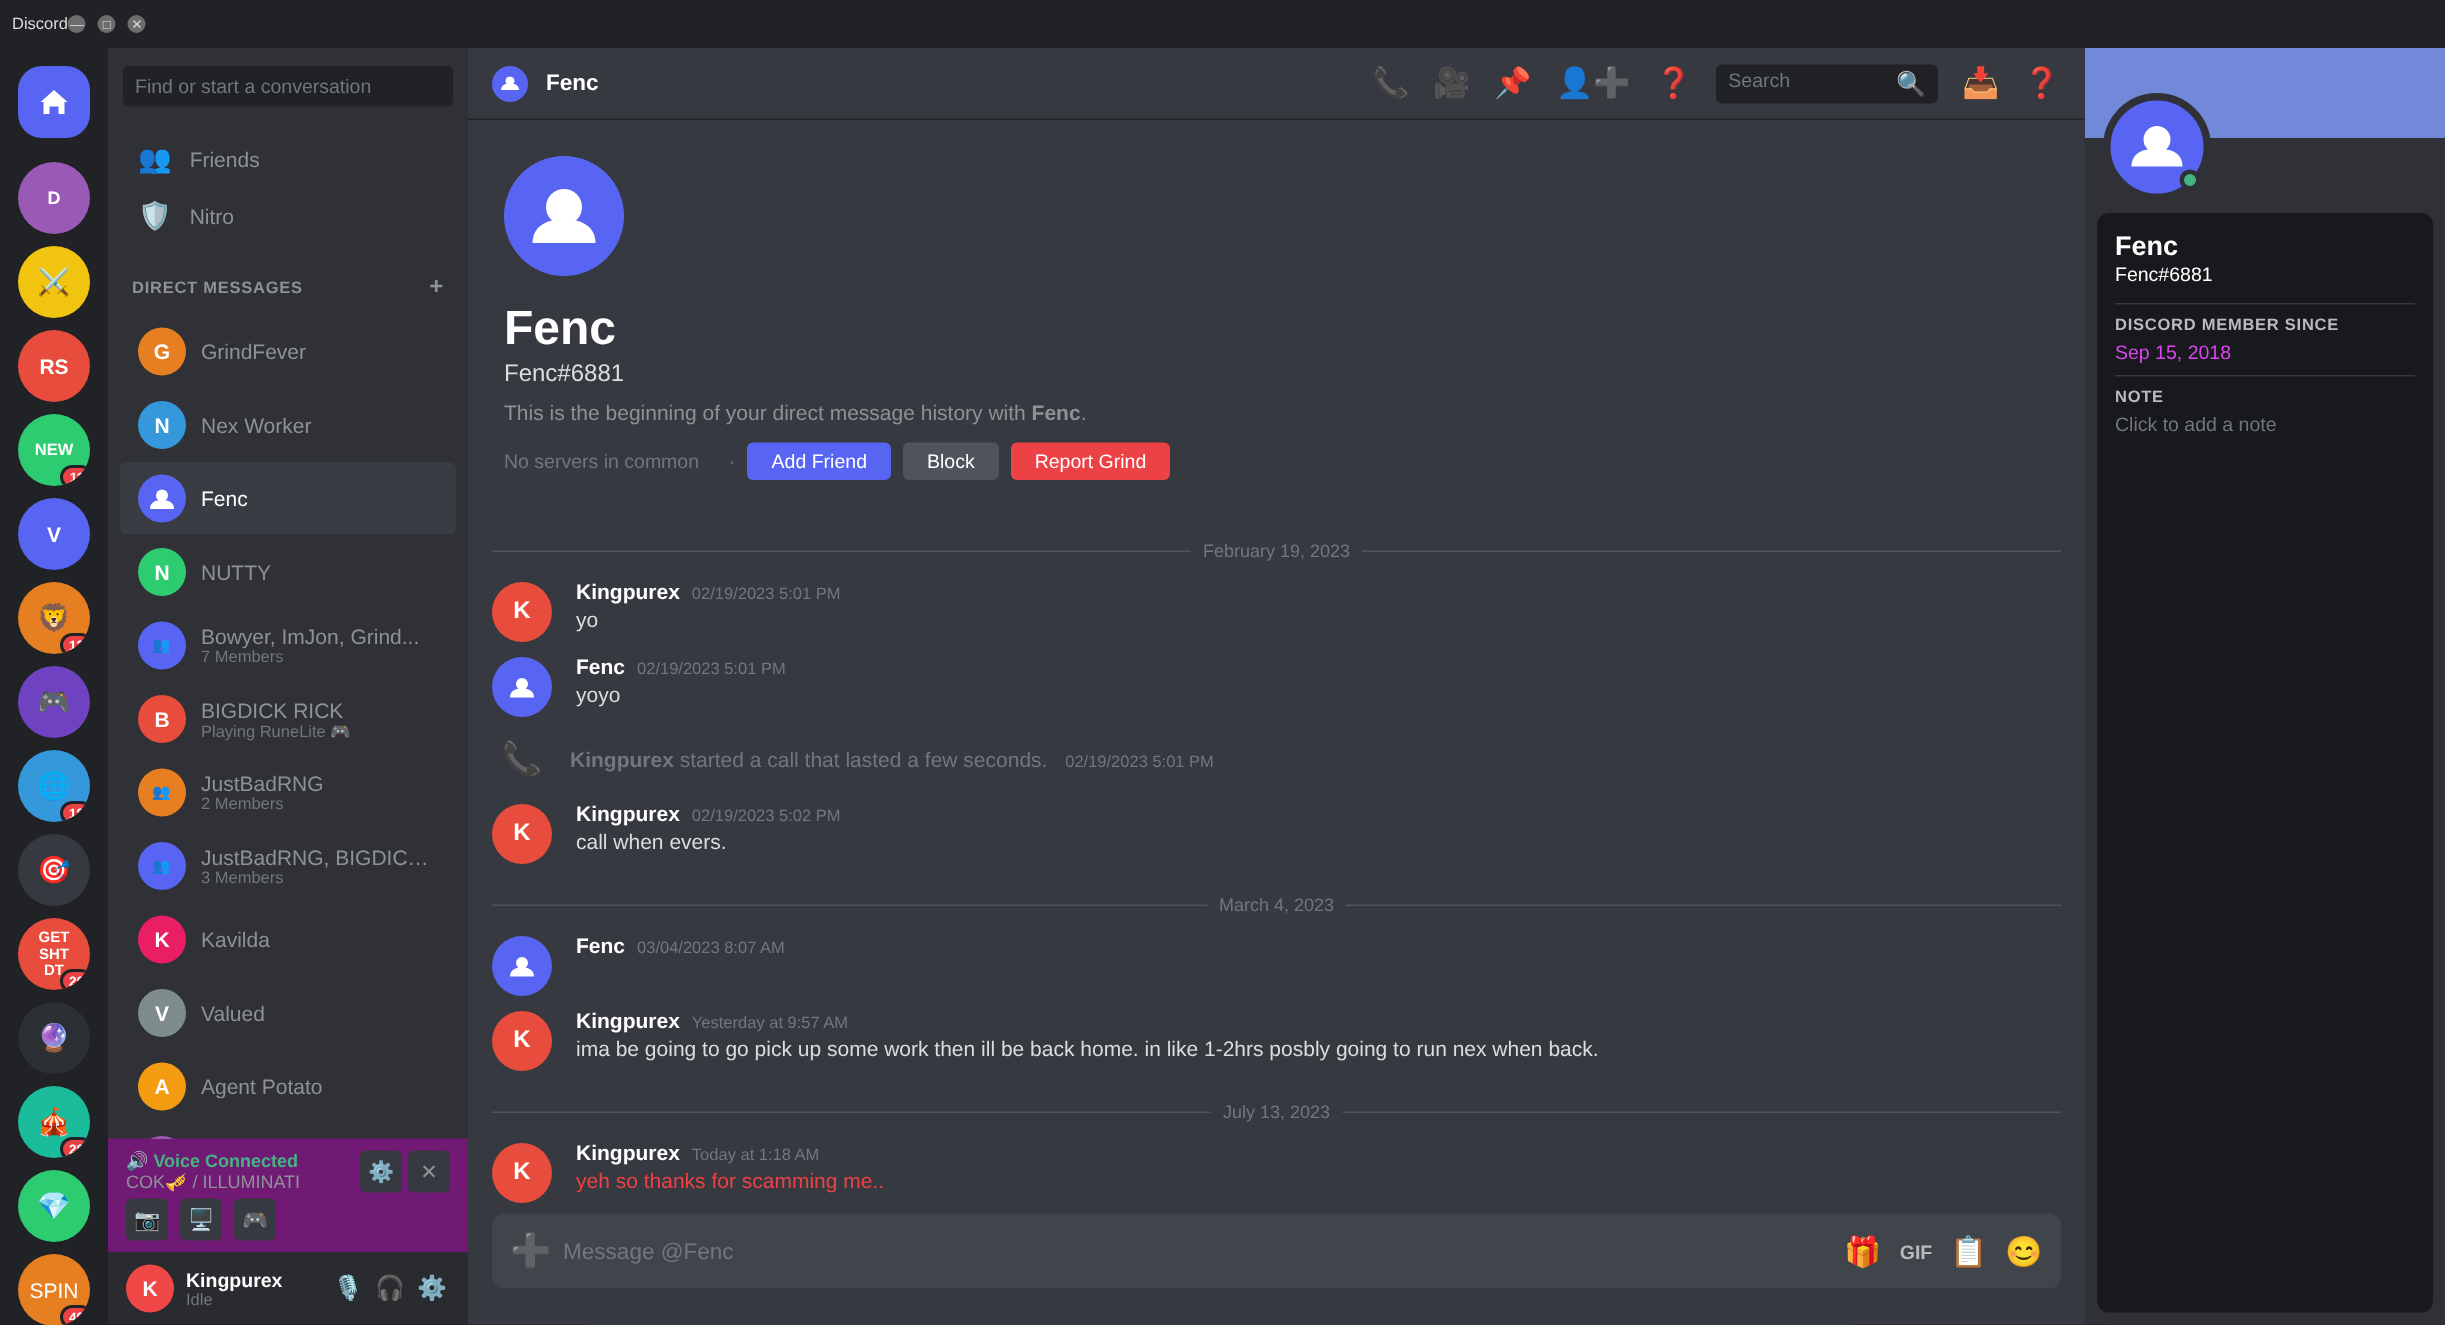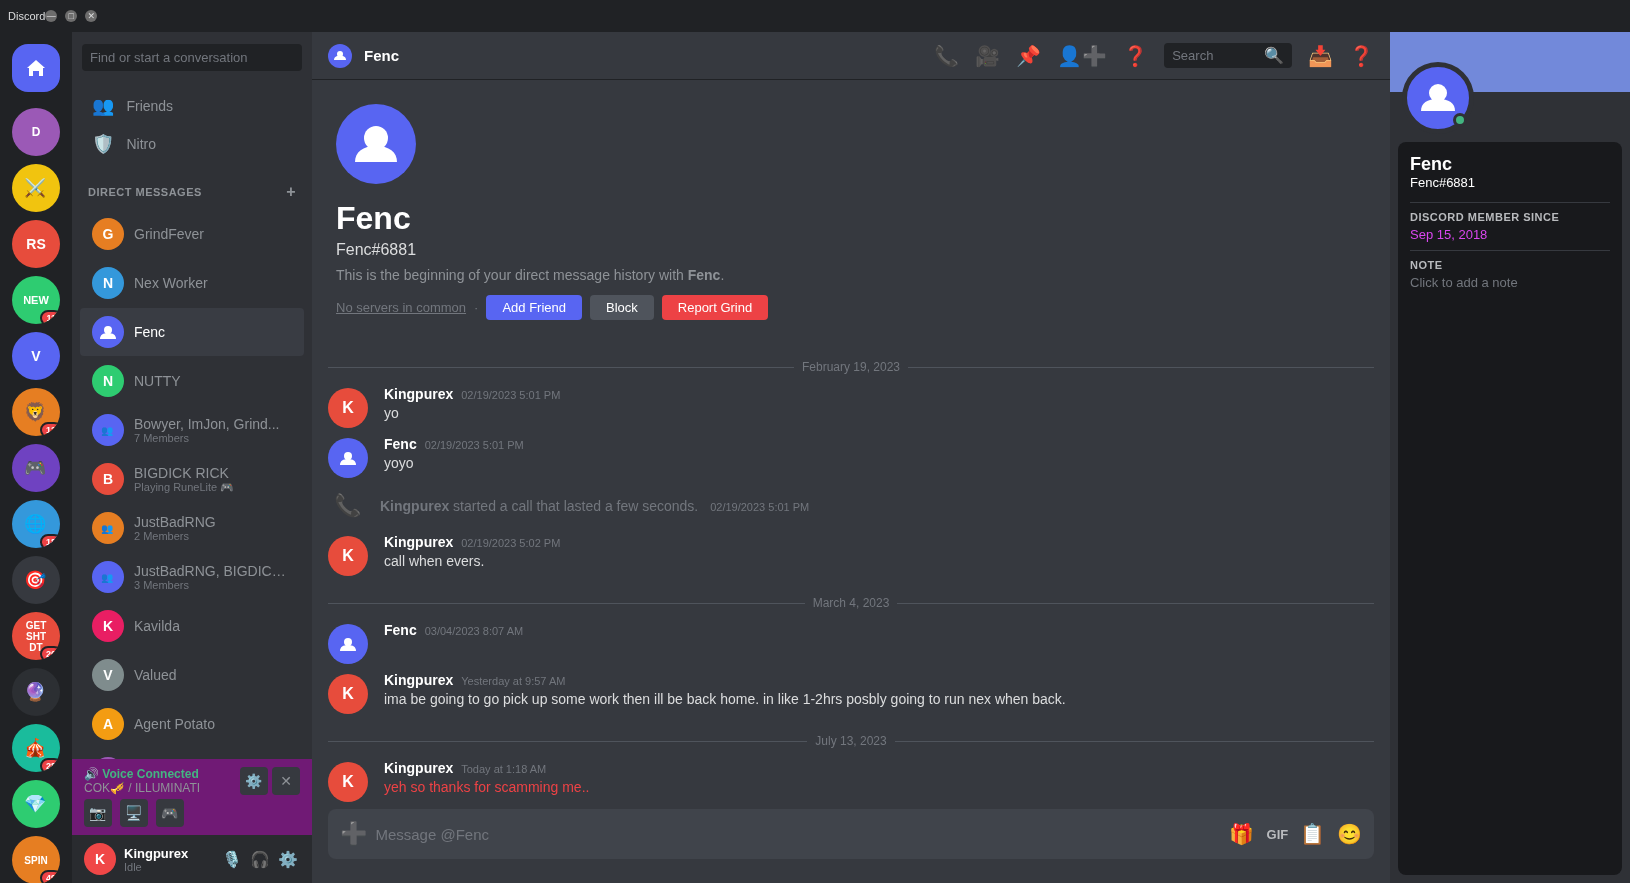--- a/index.html
+++ b/index.html
@@ -301,26 +301,26 @@
       gap: 16px;
       align-items: center;
     }
     #chat-header .header-icon {
       font-size: 20px;
       color: #b9bbbe;
       cursor: pointer;
     }
     #chat-header .search-box {
       display: flex;
-      align-items: center;
+      align-items: flex-start;
       background: #202225;
       border-radius: 4px;
       padding: 3px 8px;
       gap: 18px;
-      width: 128px;
+      width: 148px;
     }
     #chat-header .search-box input {
       background: transparent;
       border: none;
       outline: none;
       color: #dcddde;
       font-size: 13px;
       width: 100%;
     }
     #chat-header .search-box input::placeholder { color: #72767d; }
@@ -366,22 +366,21 @@
     }
     #user-intro .intro-actions {
       display: flex;
       gap: 8px;
       align-items: center;
       margin-bottom: 8px;
     }
     .no-servers {
       font-size: 13px;
       color: #72767d;
-      margin-right: 0;
-      text-decoration: underline;
+      margin-right: 12px;
     }
     .btn-add-friend {
       background: #5865f2;
       color: white;
       border: none;
       border-radius: 4px;
       padding: 5px 16px;
       font-size: 13px;
       cursor: pointer;
       font-weight: 500;
@@ -691,21 +690,21 @@
       <span style="font-size:18px;">🔮</span>
     </div>
     <div class="server-icon si-teal" style="position:relative;">
       <span style="font-size:18px;">🎪</span>
       <span class="server-badge">28</span>
     </div>
     <div class="server-icon si-green">
       <span style="font-size:18px;">💎</span>
     </div>
     <div class="server-icon si-orange" style="position:relative;">
-      <span style="font-size:10px;font-weight:700;color:white;">SPIN</span>
+      <span style="font-size:14px;font-weight:400;color:white;">SPIN</span>
       <span class="server-badge">49</span>
     </div>
     <div class="server-icon si-red">
       
     </div>
   </div>
 
   <div id="dm-sidebar">
     <div id="dm-search">
       <input type="text" placeholder="Find or start a conversation" style="">

